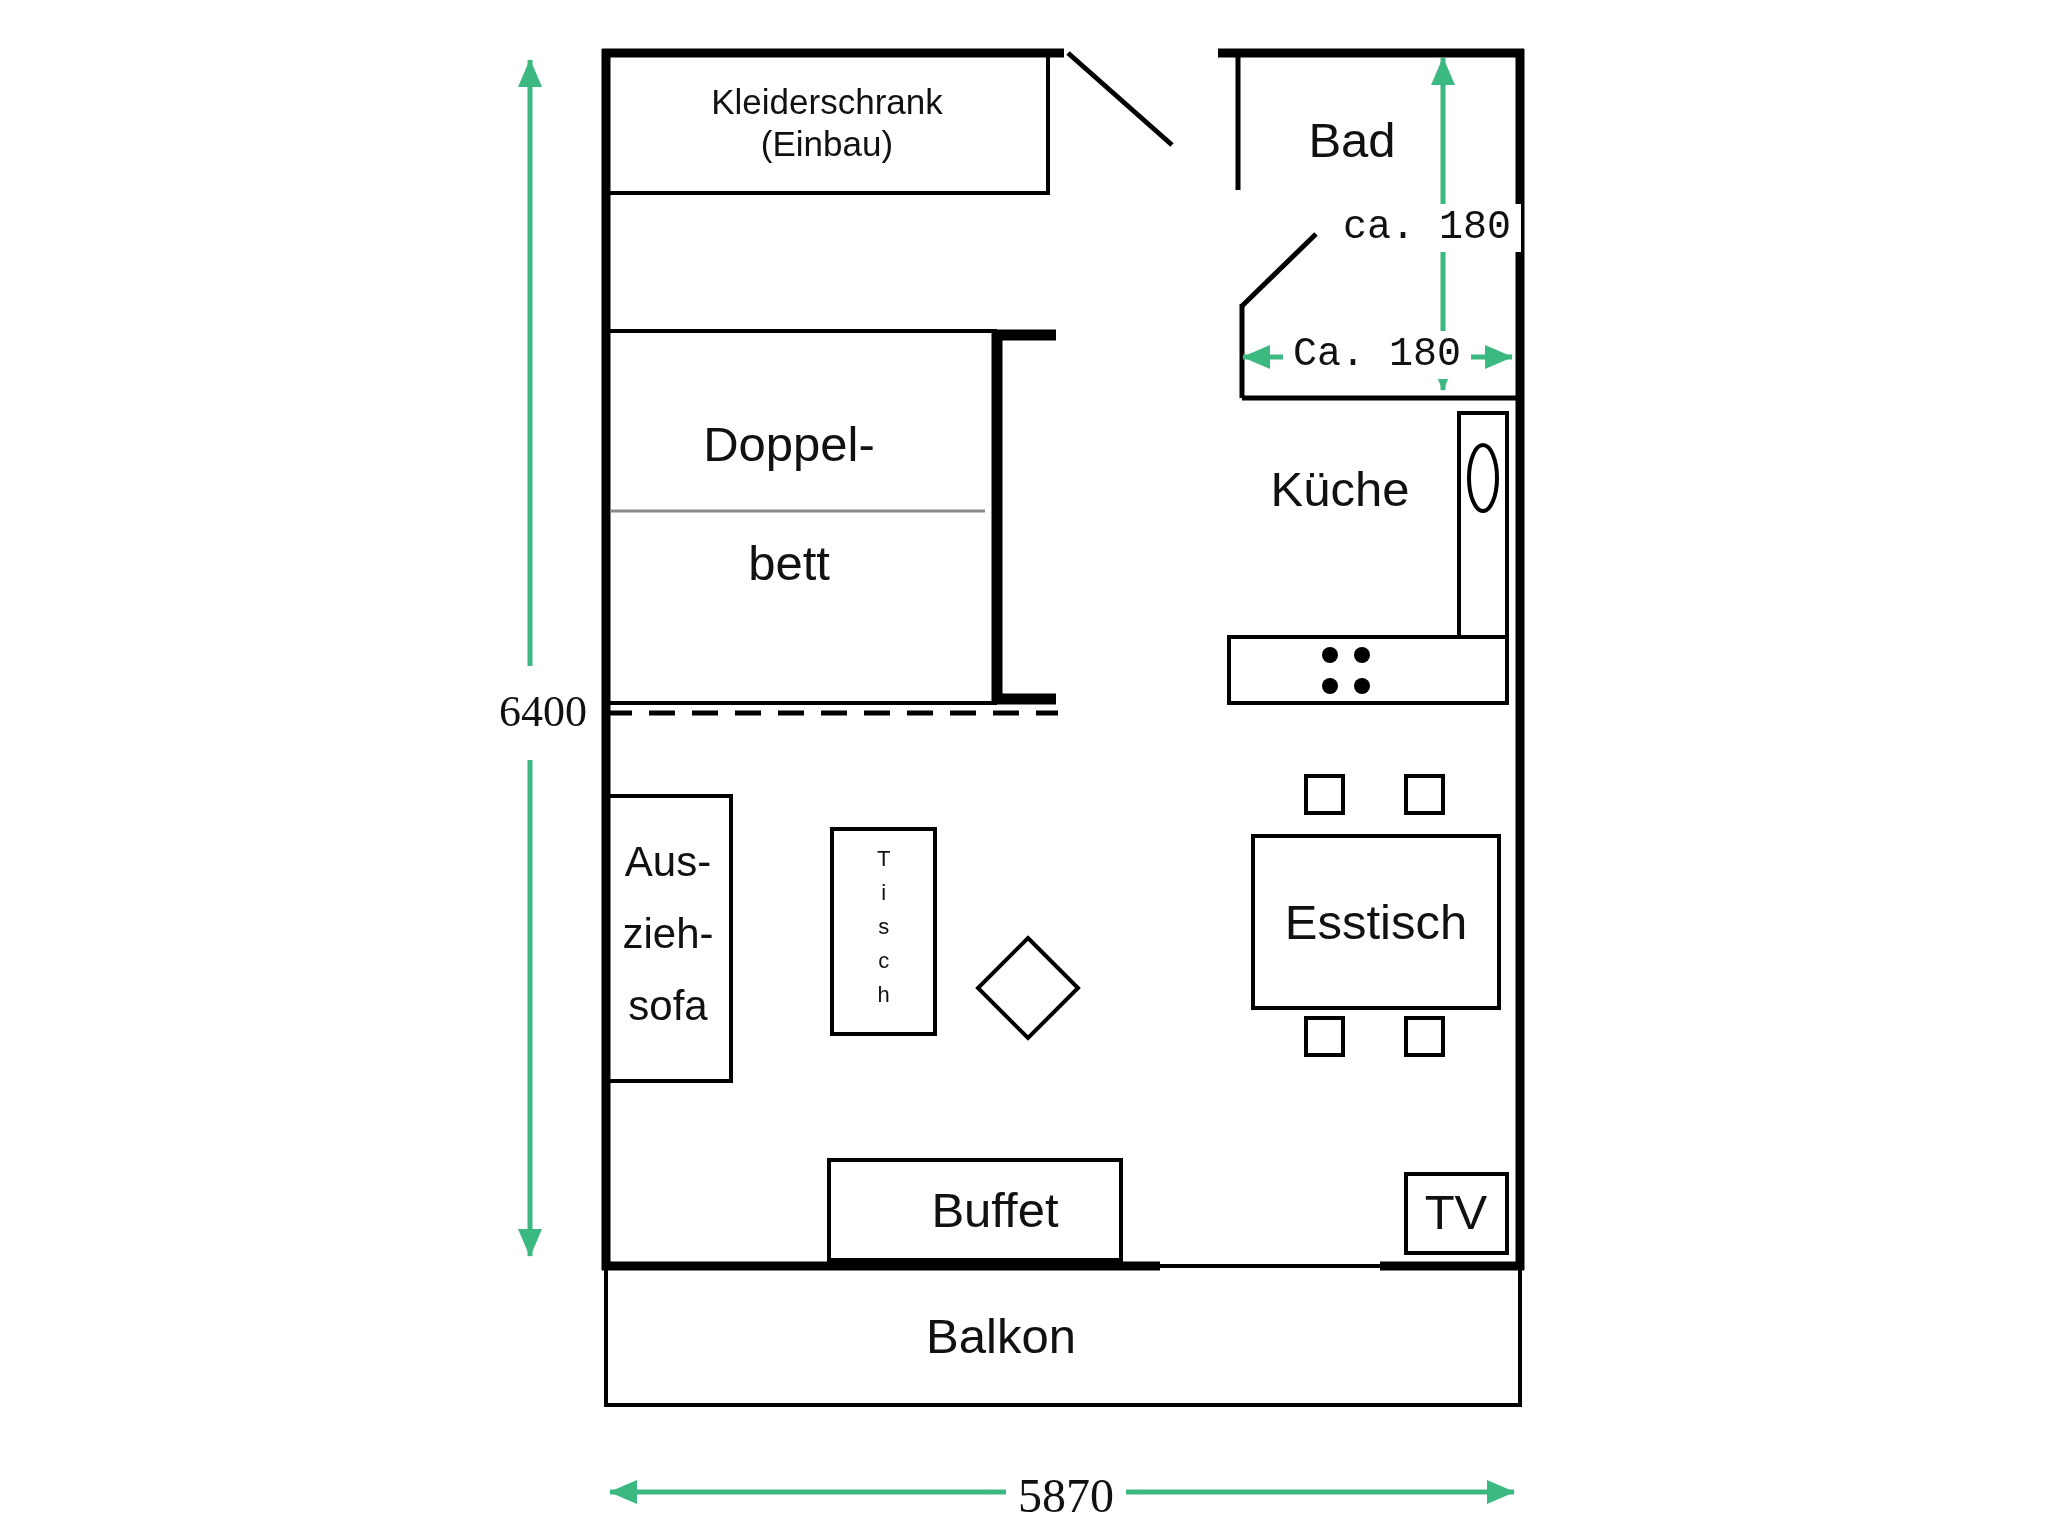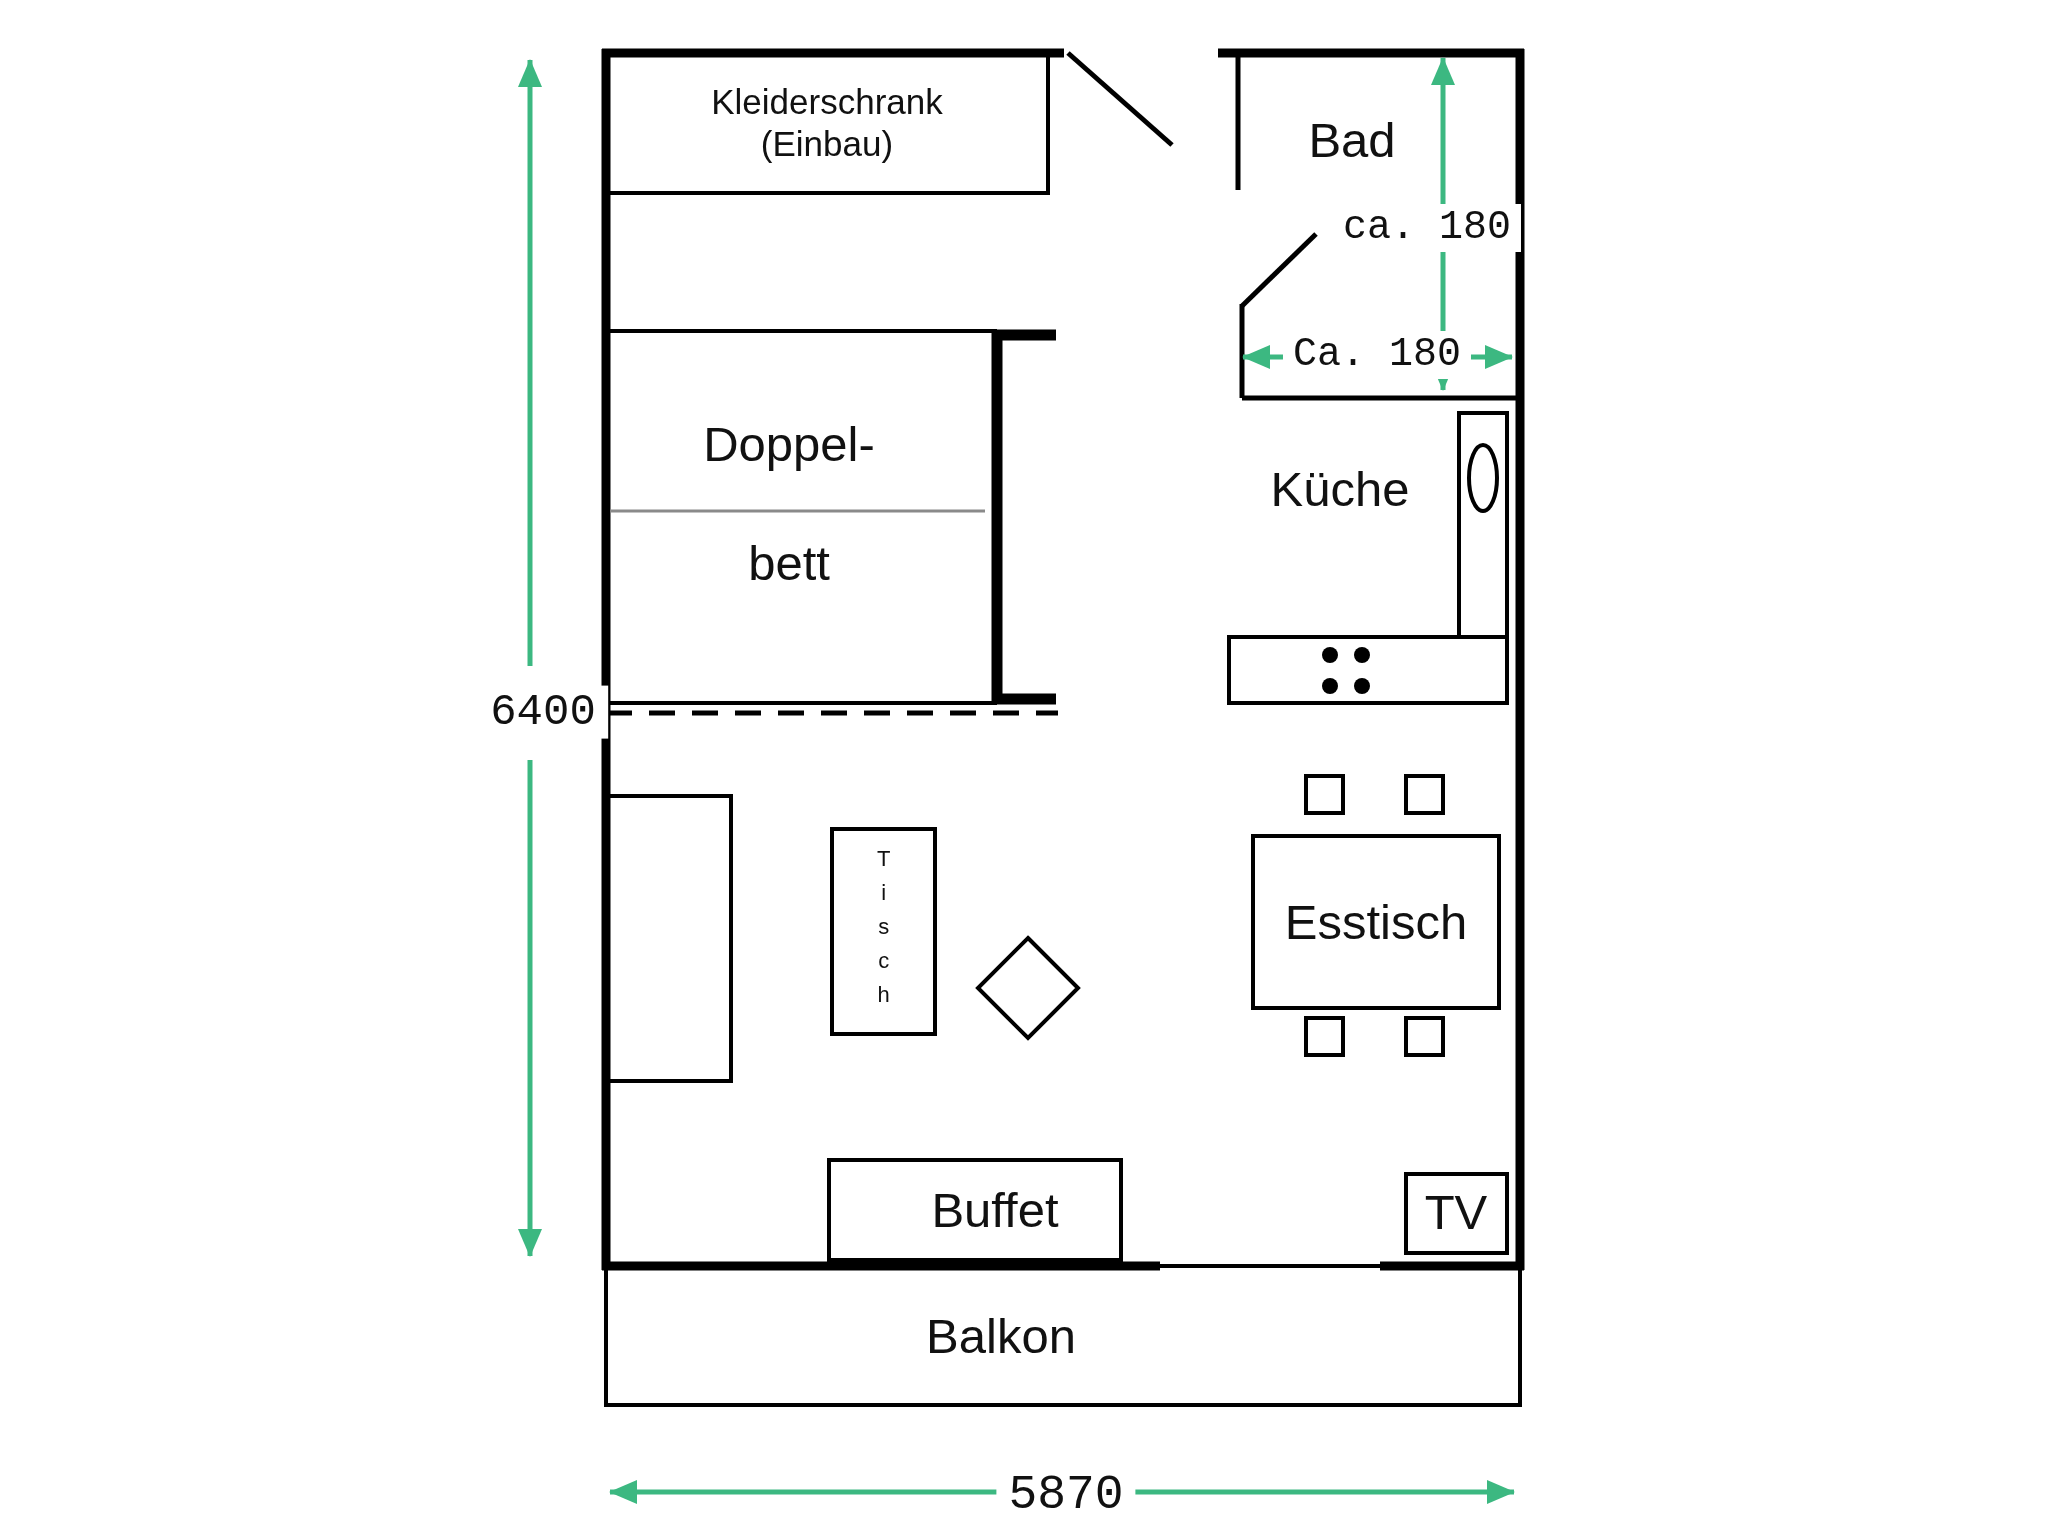--- a/index.html
+++ b/index.html
@@ -13,21 +13,21 @@
   .boxn{stroke:var(--wall);stroke-width:4;fill:none}
   .rail{stroke:var(--wall);stroke-width:11;fill:none}
   .midline{stroke:#8a8a8a;stroke-width:3;fill:none}
   .dashed{stroke:var(--wall);stroke-width:5;fill:none;stroke-dasharray:26 17}
   .accent{stroke:var(--accent);stroke-width:5;fill:none}
   .accent-fill{fill:var(--accent)}
   .dot{fill:var(--wall)}
   .label{position:absolute;transform:translate(-50%,-50%);white-space:nowrap;line-height:1.2}
   .sans-lg{font-size:49px}
   .sans-md{font-size:35px}
-  .serif-dim{font-family:Liberation Mono, monospace;font-size:44px;background:var(--background);padding:0 12px}
+  .serif-dim{font-family:Liberation Serif, serif;font-size:44px;background:var(--background);padding:0 12px}
   .serif-sm{font-family:Liberation Mono, monospace;font-size:40px;background:var(--background);padding:0 10px}
   .stack{text-align:center}
   .stack .row{font-size:42px;line-height:72px}
   .vtext{writing-mode:vertical-rl;text-orientation:upright;font-size:22px;letter-spacing:9px}
 </style>
 </head>
 <body>
 
 <div class="canvas">
 
@@ -98,20 +98,25 @@
   <div class="label sans-lg" style="left:1352px;top:140px">Bad</div>
   <div class="label serif-sm" style="left:1427px;top:228px">ca. 180</div>
   <div class="label serif-sm" style="left:1377px;top:355px">Ca. 180</div>
   <div class="label sans-lg" style="left:1340px;top:489px">Küche</div>
 
   <div class="label sans-lg" style="left:789px;top:444px">Doppel-</div>
   <div class="label sans-lg" style="left:789px;top:563px">bett</div>
 
   <div class="label serif-dim" style="left:543px;top:712px">6400</div>
 
+  <div class="label stack" style="left:668px;top:934px">
+    <div class="row">Aus-</div>
+    <div class="row">zieh-</div>
+    <div class="row">sofa</div>
+  </div>
 
   <div class="label vtext" style="left:883px;top:931px">Tisch</div>
   <div class="label sans-lg" style="left:1376px;top:922px">Esstisch</div>
   <div class="label sans-lg" style="left:995px;top:1210px">Buffet</div>
   <div class="label sans-lg" style="left:1456px;top:1212px">TV</div>
   <div class="label sans-lg" style="left:1001px;top:1336px">Balkon</div>
 
   <div class="label serif-dim" style="left:1066px;top:1496px;font-size:48px">5870</div>
 
 </div>

